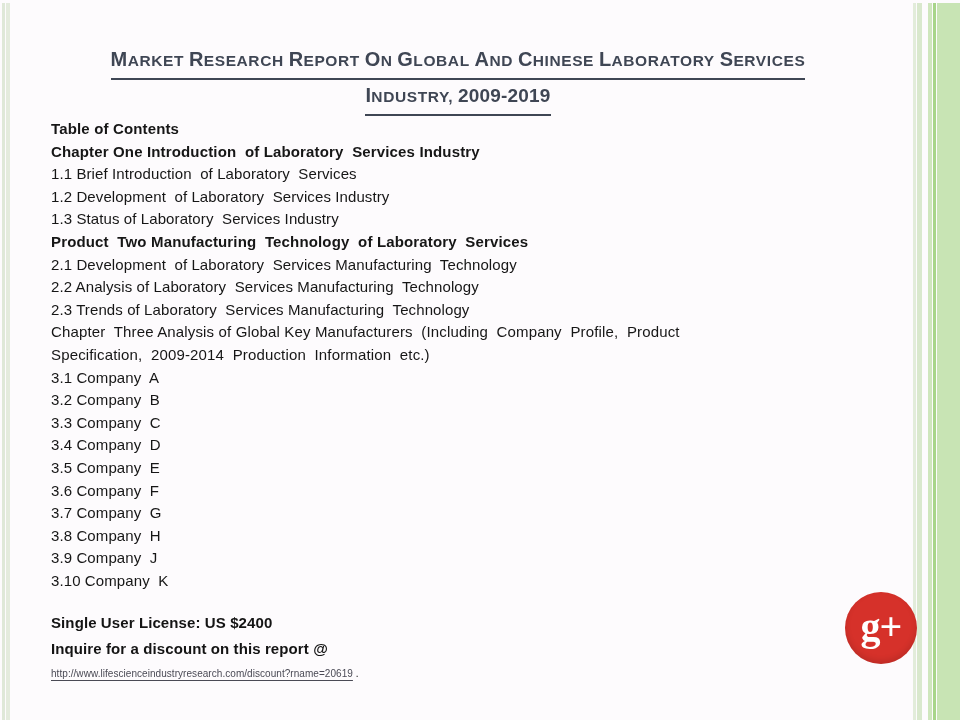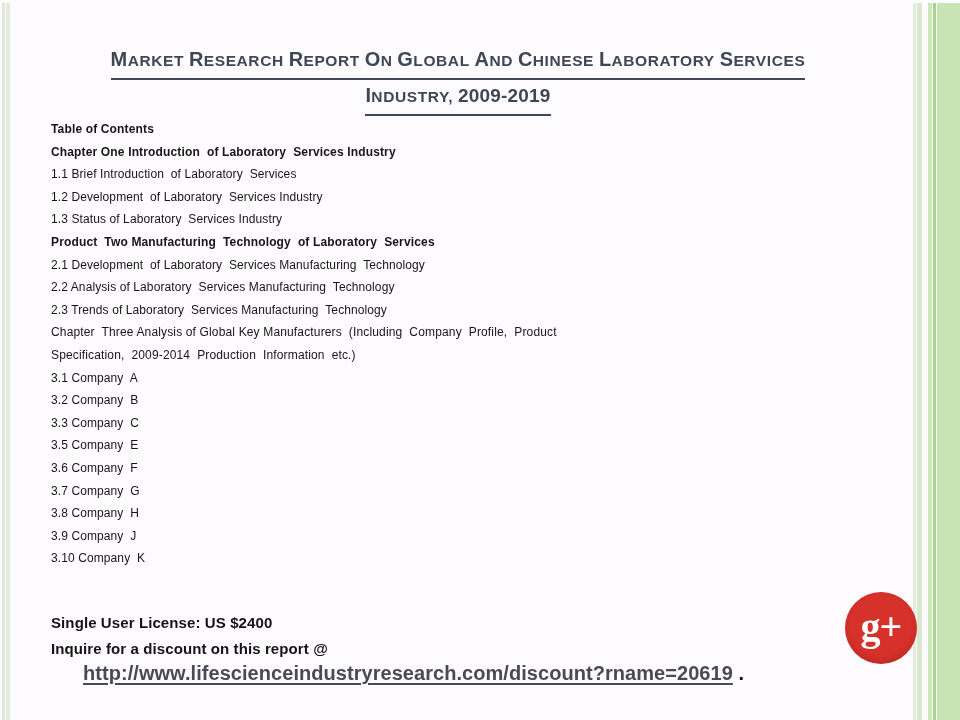--- a/index.html
+++ b/index.html
@@ -83,21 +83,21 @@
 
   
   .toc {
     position: absolute;
     left: 51px;
     top: 118px;
     width: 800px;
     color: #1a1a1a;
   }
   .toc-line {
-    font-size: 12px;
+    font-size: 15px;
     line-height: 22.6px;
     color: #161616;
     white-space: pre-wrap;
   }
   .toc-line.bold {
     font-weight: bold;
     letter-spacing: 0.15px;
   }
   .toc-line.normal {
     font-weight: normal;
@@ -117,26 +117,25 @@
     width: 800px;
   }
   .footer-line {
     font-size: 15px;
     font-weight: bold;
     line-height: 25.5px;
     color: #141414;
     letter-spacing: 0.1px;
   }
   .footer-url {
-    font-size: 20px;
-    font-weight: bold;
+    font-size: 10px;
+    font-weight: normal;
     line-height: 25.5px;
     color: #4a4a55;
     letter-spacing: 0.05px;
-    margin-left: 32px;
   }
   .footer-url .link {
     text-decoration: underline;
     text-underline-offset: 3px;
     color: #4a4a55;
   }
   .footer-url .dot {
     text-decoration: none;
     color: #141414;
   }
@@ -209,20 +208,21 @@
     <div class="toc-line normal">1.3 Status of Laboratory  Services Industry</div>
     <div class="toc-line bold">Product  Two Manufacturing  Technology  of Laboratory  Services</div>
     <div class="toc-line normal">2.1 Development  of Laboratory  Services Manufacturing  Technology</div>
     <div class="toc-line normal">2.2 Analysis of Laboratory  Services Manufacturing  Technology</div>
     <div class="toc-line normal">2.3 Trends of Laboratory  Services Manufacturing  Technology</div>
     <div class="toc-line wrapline">Chapter  Three Analysis of Global Key Manufacturers  (Including  Company  Profile,  Product</div>
     <div class="toc-line wrapline">Specification,  2009-2014  Production  Information  etc.)</div>
     <div class="toc-line normal">3.1 Company  A</div>
     <div class="toc-line normal">3.2 Company  B</div>
     <div class="toc-line normal">3.3 Company  C</div>
+    <div class="toc-line normal">3.4 Company  D</div>
     <div class="toc-line normal">3.5 Company  E</div>
     <div class="toc-line normal">3.6 Company  F</div>
     <div class="toc-line normal">3.7 Company  G</div>
     <div class="toc-line normal">3.8 Company  H</div>
     <div class="toc-line normal">3.9 Company  J</div>
     <div class="toc-line normal">3.10 Company  K</div>
   </div>
 
   <div class="footer">
     <div class="footer-line">Single User License: US $2400</div>

